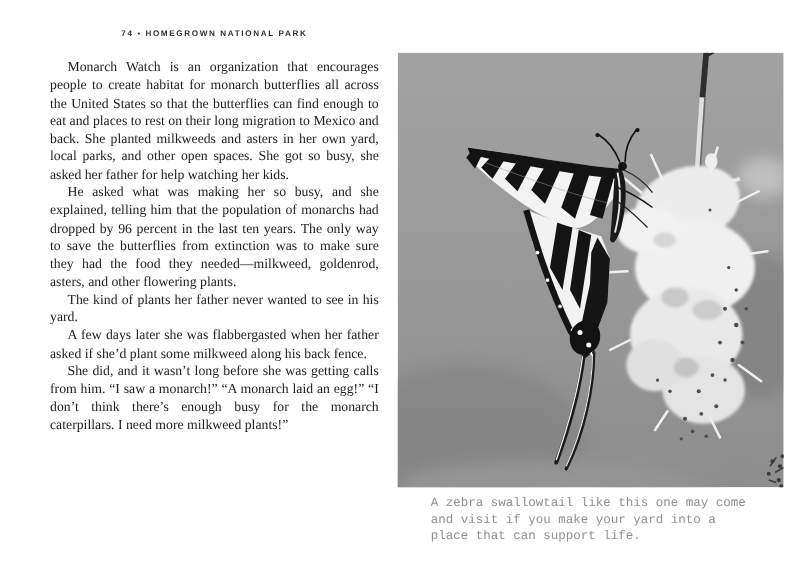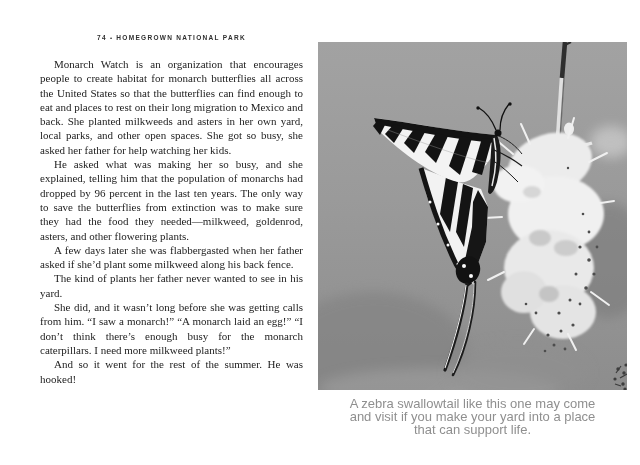--- a/index.html
+++ b/index.html
@@ -11,21 +11,21 @@
     position: relative;
     width: 640px;
     height: 465px;
     background: #ffffff;
     overflow: hidden;
     font-family: "Liberation Serif", serif;
   }
   .text-column {
     position: absolute;
     left: 40px;
-    top: 34px;
+    top: 24px;
     width: 263px;
   }
   .running-head {
     text-align: center;
     font-family: "Liberation Sans", sans-serif;
     font-size: 6.5px;
     font-weight: 700;
     letter-spacing: 1.3px;
     color: #2e2e2e;
     white-space: nowrap;
@@ -55,43 +55,42 @@
   }
   .photo-frame {
     width: 309px;
     height: 348px;
     overflow: hidden;
     line-height: 0;
   }
   figcaption {
     margin: 7px auto 0 auto;
     max-width: 256px;
-    font-family: Liberation Sans, sans-serif;
-    font-size: 13px;
+    font-family: Liberation Mono, monospace;
+    font-size: 10px;
     line-height: 13px;
     color: #8f8f8f;
-    text-align: center;
+    text-align: left;
   }
 </style>
 </head>
 <body>
 
 <div class="page">
 
   <div class="text-column">
     <div class="running-head">
       <span>74</span><span class="sep">•</span><span>HOMEGROWN NATIONAL PARK</span>
     </div>
     <div class="body-text">
       <p>Monarch Watch is an organization that encourages people to create habitat for monarch butterflies all across the United States so that the butterflies can find enough to eat and places to rest on their long migration to Mexico and back. She planted milkweeds and asters in her own yard, local parks, and other open spaces. She got so busy, she asked her father for help watching her kids.</p>
       <p>He asked what was making her so busy, and she explained, telling him that the population of monarchs had dropped by 96 percent in the last ten years. The only way to save the butterflies from extinction was to make sure they had the food they needed—milkweed, goldenrod, asters, and other flowering plants.</p>
+      <p>The kind of plants her father never wanted to see in his yard.</p>
       <p>A few days later she was flabbergasted when her father asked if she’d plant some milkweed along his back fence.</p>
-      <p>The kind of plants her father never wanted to see in his yard.</p>
       <p>She did, and it wasn’t long before she was getting calls from him. “I saw a monarch!” “A monarch laid an egg!” “I don’t think there’s enough busy for the monarch caterpillars. I need more milkweed plants!”</p>
-      <p>And so it went for the rest of the summer. He was hooked!</p>
     </div>
   </div>
 
   <figure class="photo-figure">
     <div class="photo-frame">
       <svg width="309" height="348" viewBox="0 0 309 348" xmlns="http://www.w3.org/2000/svg">
         <defs>
           <linearGradient id="bgGrad" x1="0" y1="0" x2="0" y2="1">
             <stop offset="0" stop-color="#a2a2a2"></stop>
             <stop offset="0.45" stop-color="#9a9a9a"></stop>

